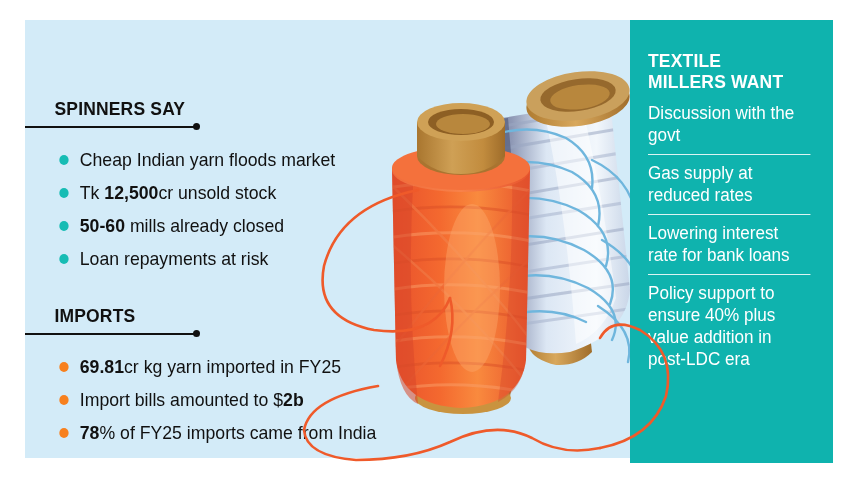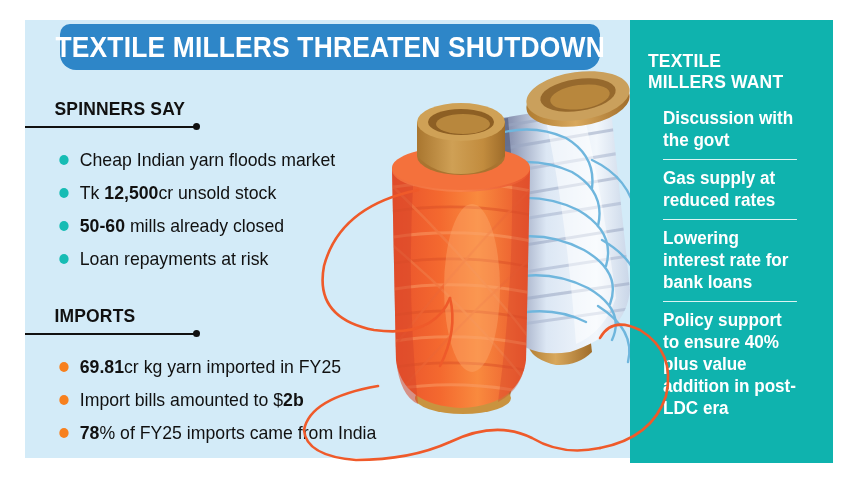--- a/index.html
+++ b/index.html
@@ -144,23 +144,22 @@
     font-size: 19px;
     font-weight: bold;
     line-height: 21px;
     letter-spacing: 0.2px;
     transform: scaleX(0.92);
     transform-origin: left center;
     margin-bottom: 10px;
   }
   ul.wants {
     list-style: none;
-    margin: 15px;
+    margin: 0;
     padding: 0;
-    font-weight: bold;
   }
   ul.wants li {
     color: #ffffff;
     font-family: "Liberation Sans Narrow", "Liberation Sans", sans-serif;
     font-size: 18px;
     line-height: 22px;
     padding: 7px 0 8px 0;
     transform: scaleX(0.95);
     transform-origin: left center;
     border-top: 1.5px solid rgba(255,255,255,0.85);
@@ -186,23 +185,20 @@
     pointer-events: none;
   }
 </style>
 </head>
 <body>
 
 <div id="infographic">
 
   <div class="canvas"></div>
 
-  <div class="title-banner">
-    <span class="title-text">TEXTILE MILLERS THREATEN SHUTDOWN</span>
-  </div>
 
   <svg class="illustration" viewBox="0 0 340 400" xmlns="http://www.w3.org/2000/svg">
     <defs>
       <linearGradient id="gOrange" x1="0" y1="0" x2="1" y2="0">
         <stop offset="0%" stop-color="#e8512c"></stop>
         <stop offset="35%" stop-color="#f4692f"></stop>
         <stop offset="62%" stop-color="#f98a3e"></stop>
         <stop offset="100%" stop-color="#e8542c"></stop>
       </linearGradient>
       <linearGradient id="gOrangeTop" x1="0" y1="0" x2="1" y2="0">

